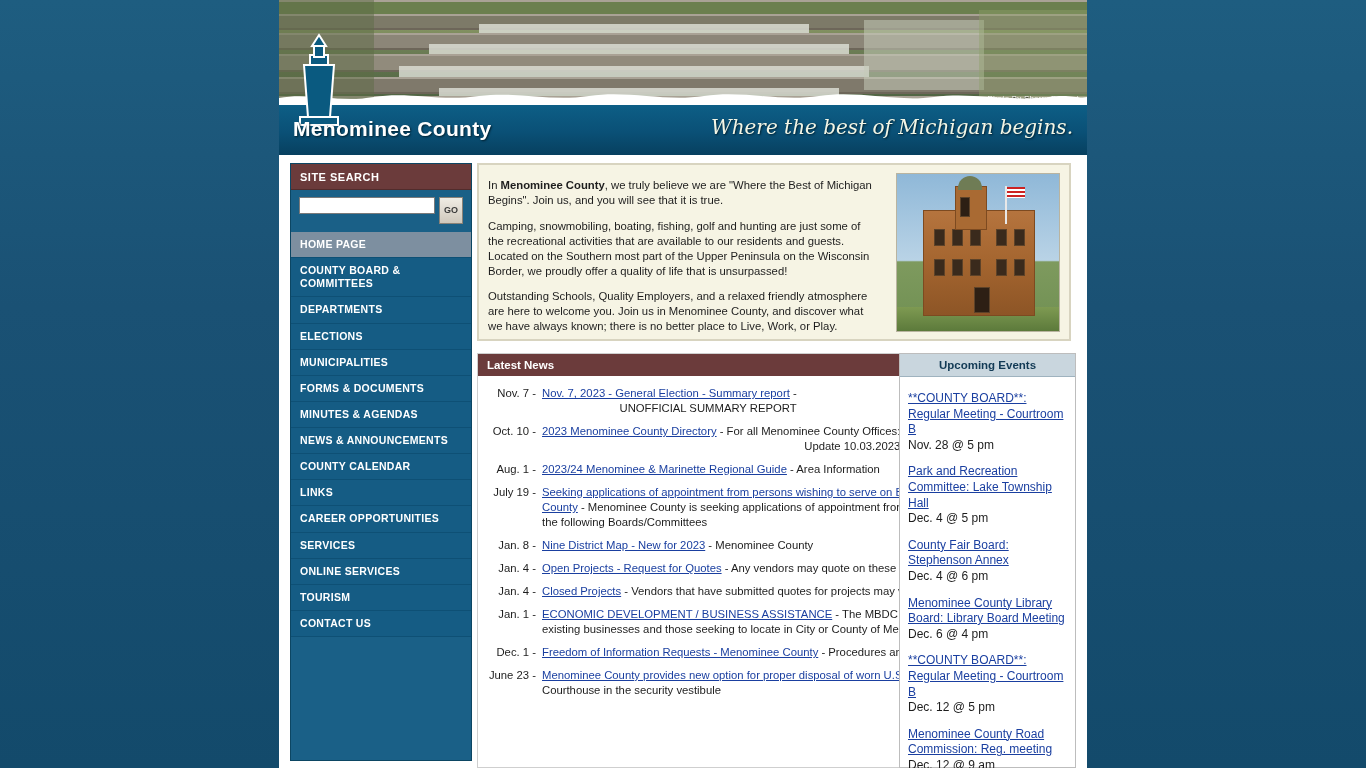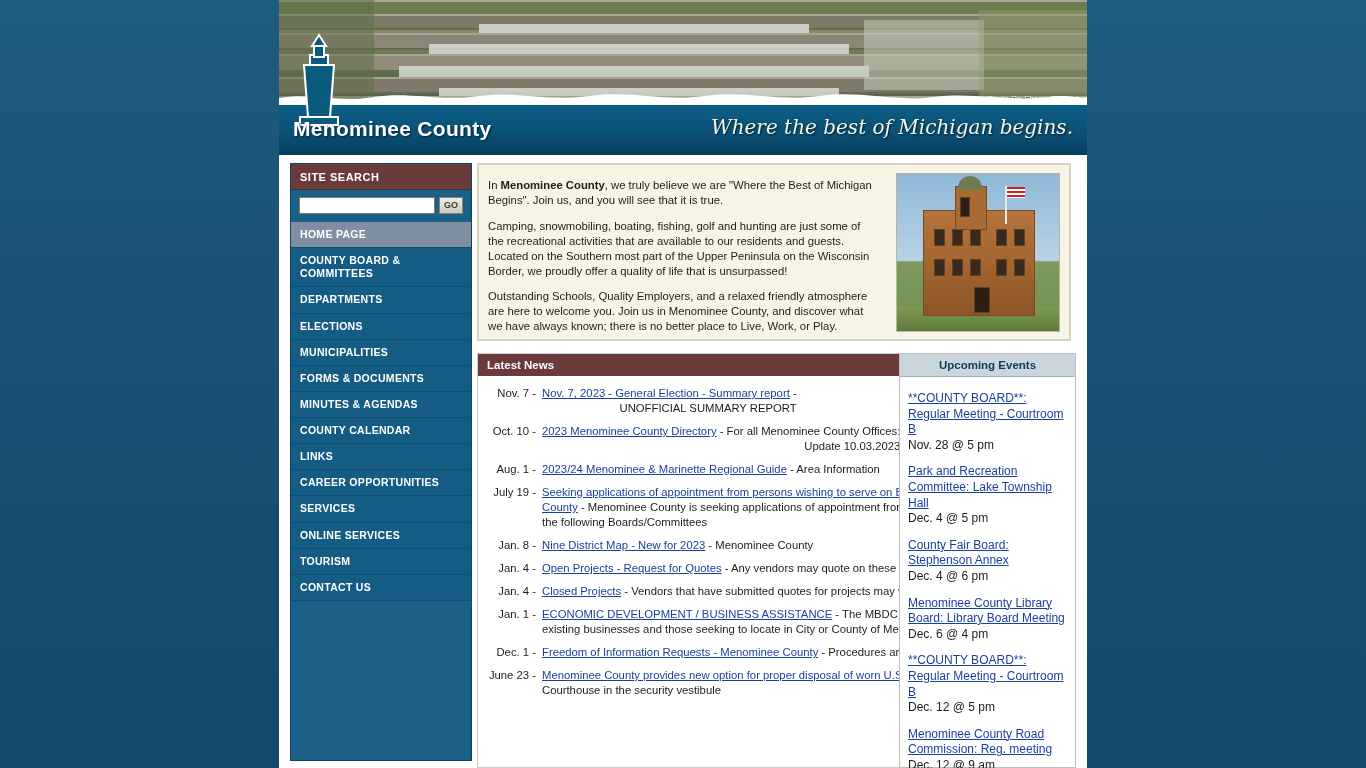--- a/index.html
+++ b/index.html
@@ -136,21 +136,21 @@
   .search-input {
     width: 130px;
     height: 15px;
     border: 1px solid #7a7a7a;
     background: #fff;
     font-size: 11px;
     padding: 0 2px;
   }
   .go-btn {
     width: 26px;
-    height: 17px;
+    height: 27px;
     font-size: 9px;
     font-weight: bold;
     background: linear-gradient(180deg,#f0ece4,#cfc8bc);
     border: 1px solid #8a8277;
     color: #3a3a3a;
     cursor: pointer;
     line-height: 15px;
     padding: 0;
   }
   .navlist { list-style: none; margin: 0; padding: 0; }
@@ -393,20 +393,21 @@
         <button class="go-btn">GO</button>
       </div>
       <ul class="navlist">
         <li class="active">HOME PAGE</li>
         <li>COUNTY BOARD &amp; COMMITTEES</li>
         <li>DEPARTMENTS</li>
         <li>ELECTIONS</li>
         <li>MUNICIPALITIES</li>
         <li>FORMS &amp; DOCUMENTS</li>
         <li>MINUTES &amp; AGENDAS</li>
+        <li>NEWS &amp; ANNOUNCEMENTS</li>
         <li>COUNTY CALENDAR</li>
         <li>LINKS</li>
         <li>CAREER OPPORTUNITIES</li>
         <li>SERVICES</li>
         <li>ONLINE SERVICES</li>
         <li>TOURISM</li>
         <li>CONTACT US</li>
       </ul>
     </div>
 

